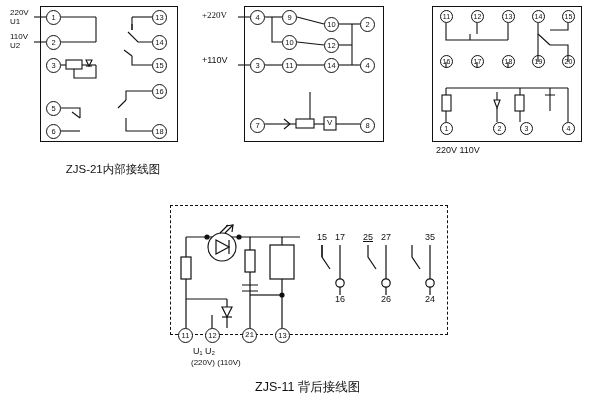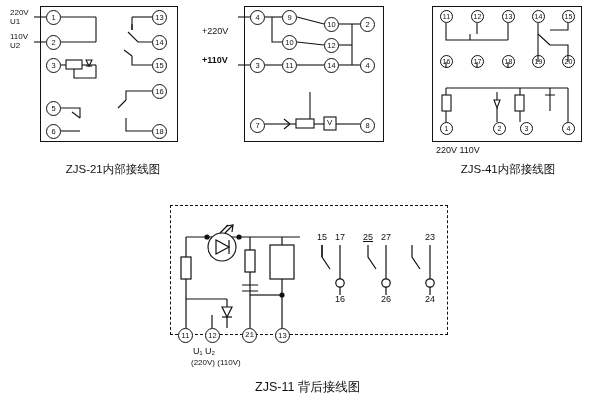--- a/index.html
+++ b/index.html
@@ -119,22 +119,22 @@
         <path d="M61 108 L80 108 L80 118"></path>
         <path d="M61 131 L80 131"></path>
         <path d="M80 118 L72 112"></path>
       </g>
     </svg>
 
     <div class="title" style="left:43px;top:162px;width:140px;">ZJS-21内部接线图</div>
   </div>
 
   <div class="panel" style="left:200px;top:0;width:200px;height:190px;">
-    <div class="lbl b" style="left:2px;top:27px;">+220V</div>
-    <div class="lbl b" style="left:2px;top:56px;font-weight:bold;">+110V</div>
+    <div class="lbl b" style="left:2px;top:11px;font-family:Liberation Serif, serif;">+220V</div>
+    <div class="lbl b" style="left:2px;top:56px;">+110V</div>
 
     <div class="box" style="left:44px;top:6px;width:140px;height:136px;"></div>
 
     <div class="term" style="left:50px;top:10px;">4</div>
     <div class="term" style="left:82px;top:10px;">9</div>
     <div class="term" style="left:124px;top:17px;">10</div>
     <div class="term" style="left:160px;top:17px;">2</div>
 
     <div class="term" style="left:82px;top:35px;">10</div>
     <div class="term" style="left:124px;top:38px;">12</div>
@@ -224,21 +224,20 @@
         <path d="M84 100 L90 100 L87 108 Z" fill="#fff"></path>
         <path d="M87 92 L87 100"></path>
         <path d="M87 108 L87 122"></path>
         <path d="M135 95 L145 95 M140 95 L140 88 M140 95 L140 111"></path>
         <path d="M36 88 L158 88"></path>
         <path d="M158 88 L158 122"></path>
       </g>
     </svg>
 
     <div class="lbl b" style="left:26px;top:146px;">220V  110V</div>
-    <div class="title" style="left:22px;top:162px;width:152px;">ZJS-41内部接线图</div>
   </div>
 
   <div class="panel" style="left:150px;top:195px;width:320px;height:205px;">
     <div class="dashed" style="left:20px;top:10px;width:278px;height:130px;"></div>
 
     <svg style="left:0;top:0;width:320px;height:205px;">
       <g stroke="#111" stroke-width="1.2" fill="none">
 
         <path d="M36 42 L150 42"></path>
 
@@ -300,21 +299,21 @@
 
     <div class="term" style="left:28px;top:133px;">11</div>
     <div class="term" style="left:55px;top:133px;">12</div>
     <div class="term" style="left:92px;top:133px;font-family:Liberation Mono, monospace;">21</div>
     <div class="term" style="left:125px;top:133px;">13</div>
 
     <div class="lbl b" style="left:167px;top:38px;">15</div>
     <div class="lbl b" style="left:185px;top:38px;">17</div>
     <div class="lbl b" style="left:213px;top:38px;text-decoration:underline;">25</div>
     <div class="lbl b" style="left:231px;top:38px;">27</div>
-    <div class="lbl b" style="left:275px;top:38px;">23</div>
+    <div class="lbl b" style="left:275px;top:38px;">35</div>
 
     <div class="lbl b" style="left:185px;top:100px;">16</div>
     <div class="lbl b" style="left:231px;top:100px;">26</div>
     <div class="lbl b" style="left:275px;top:100px;">24</div>
 
     <div class="lbl b" style="left:26px;top:152px;padding-left:17px;">U₁</div>
     <div class="lbl b" style="left:55px;top:152px;">U₂</div>
     <div class="lbl" style="left:20px;top:163px;padding-left:21px;">(220V) (110V)</div>
 
     <div class="big-title" style="left:105px;top:184px;">ZJS-11 背后接线图</div>

